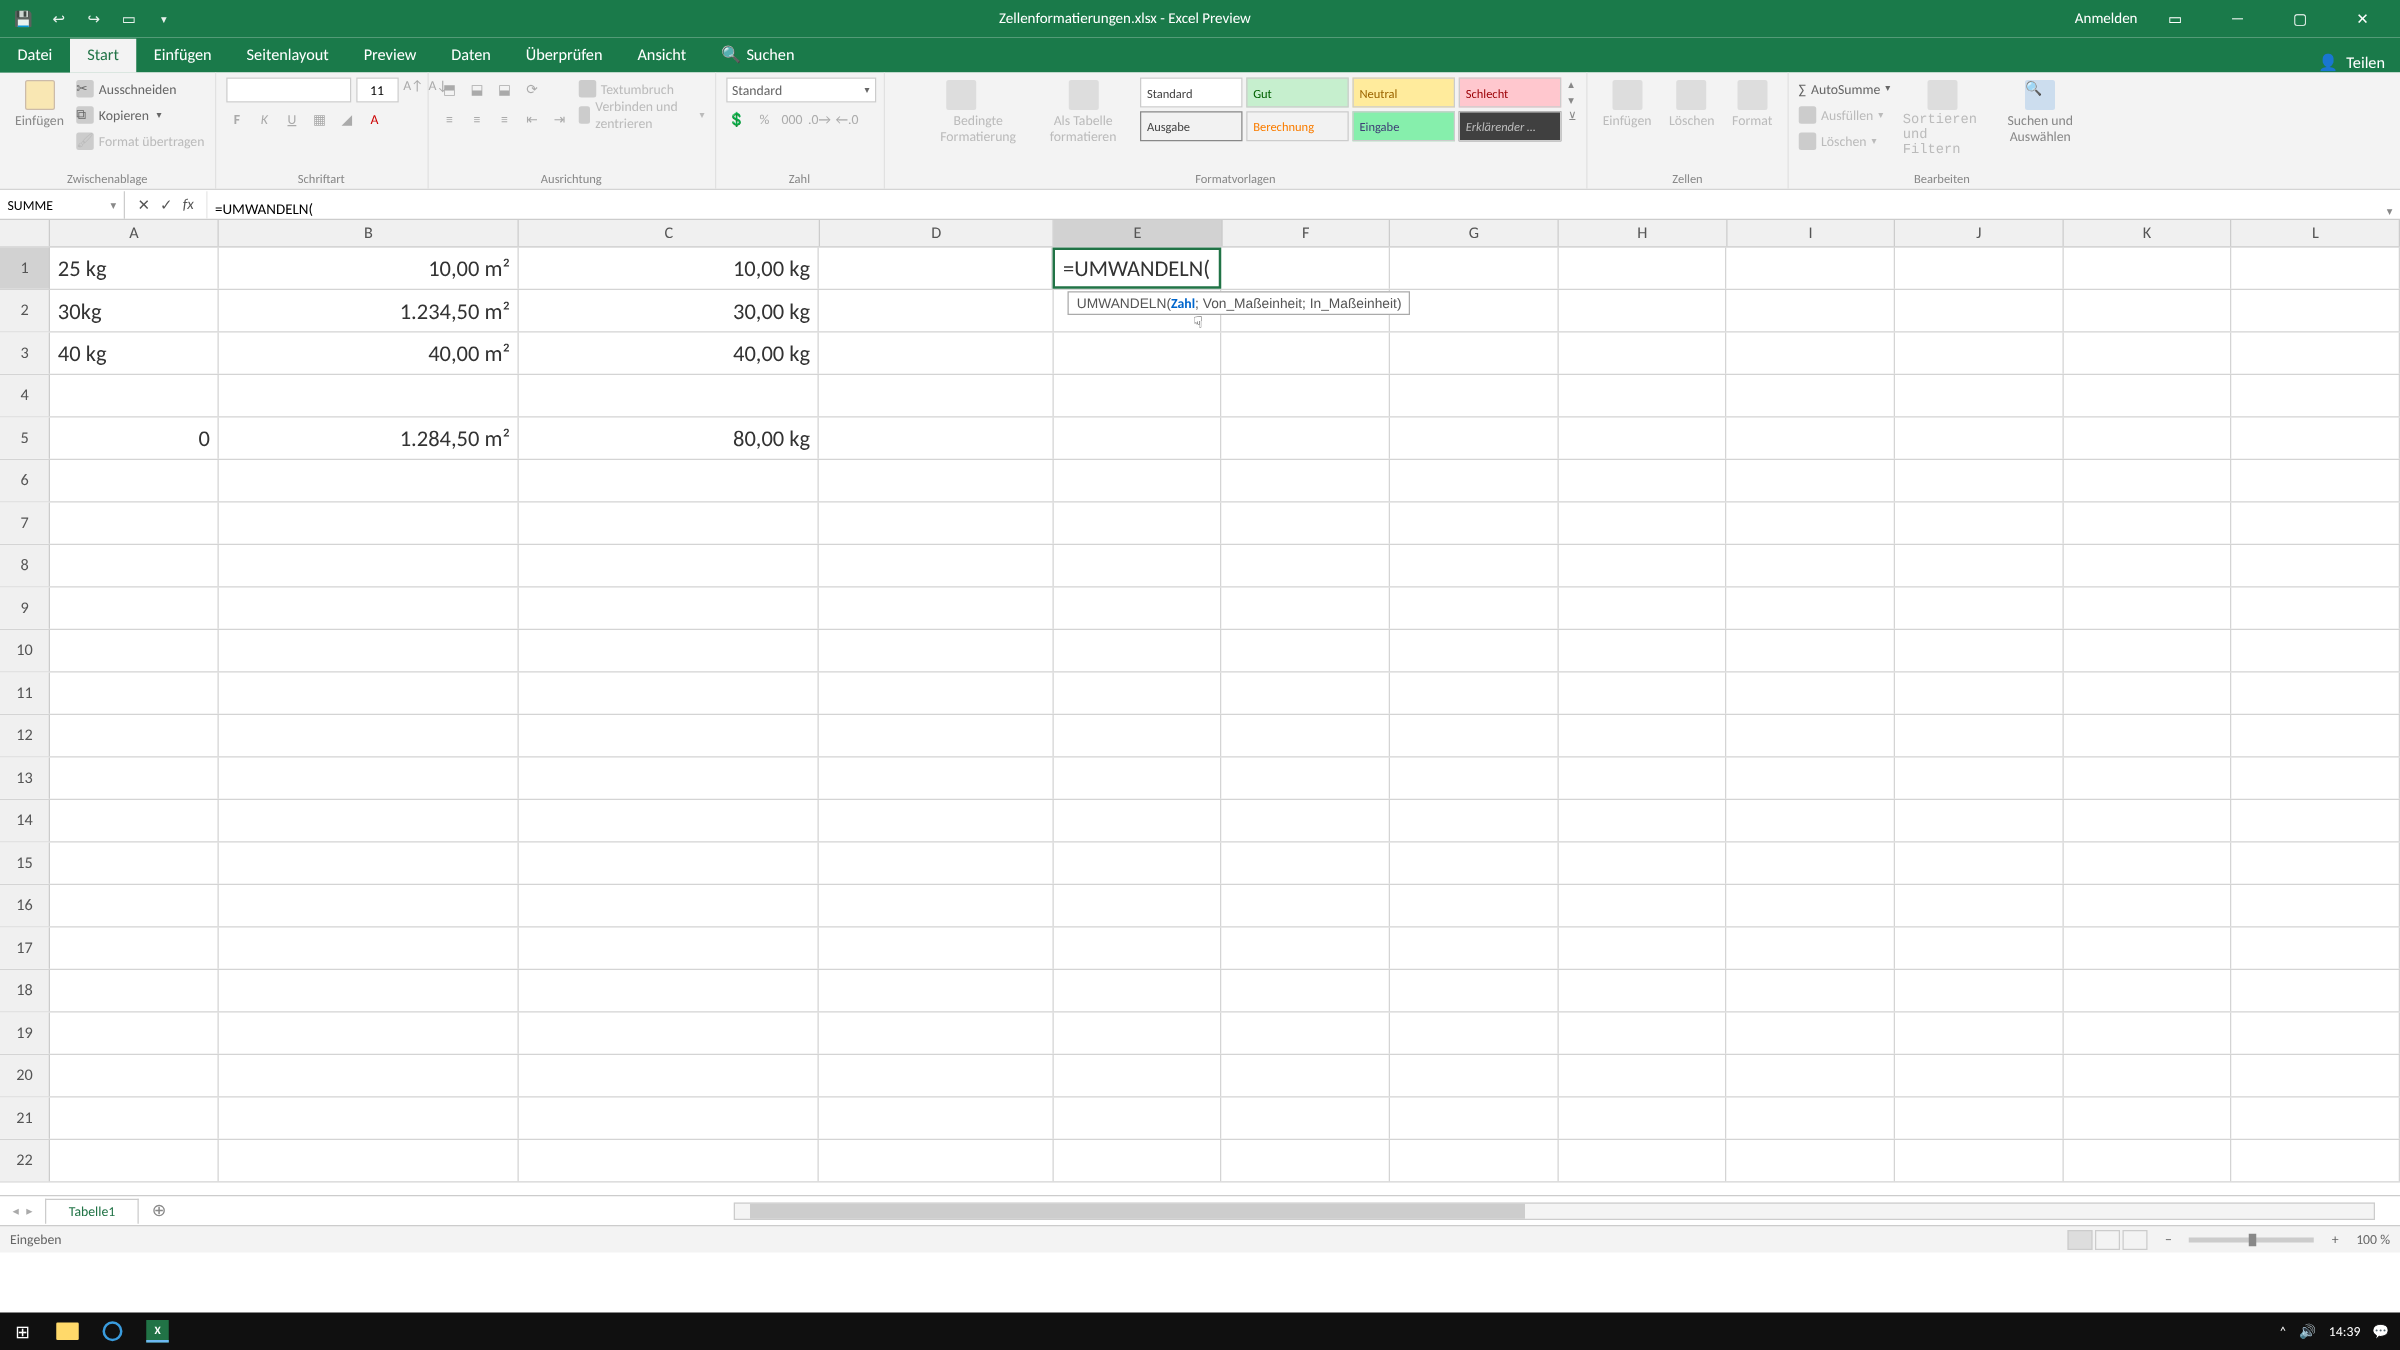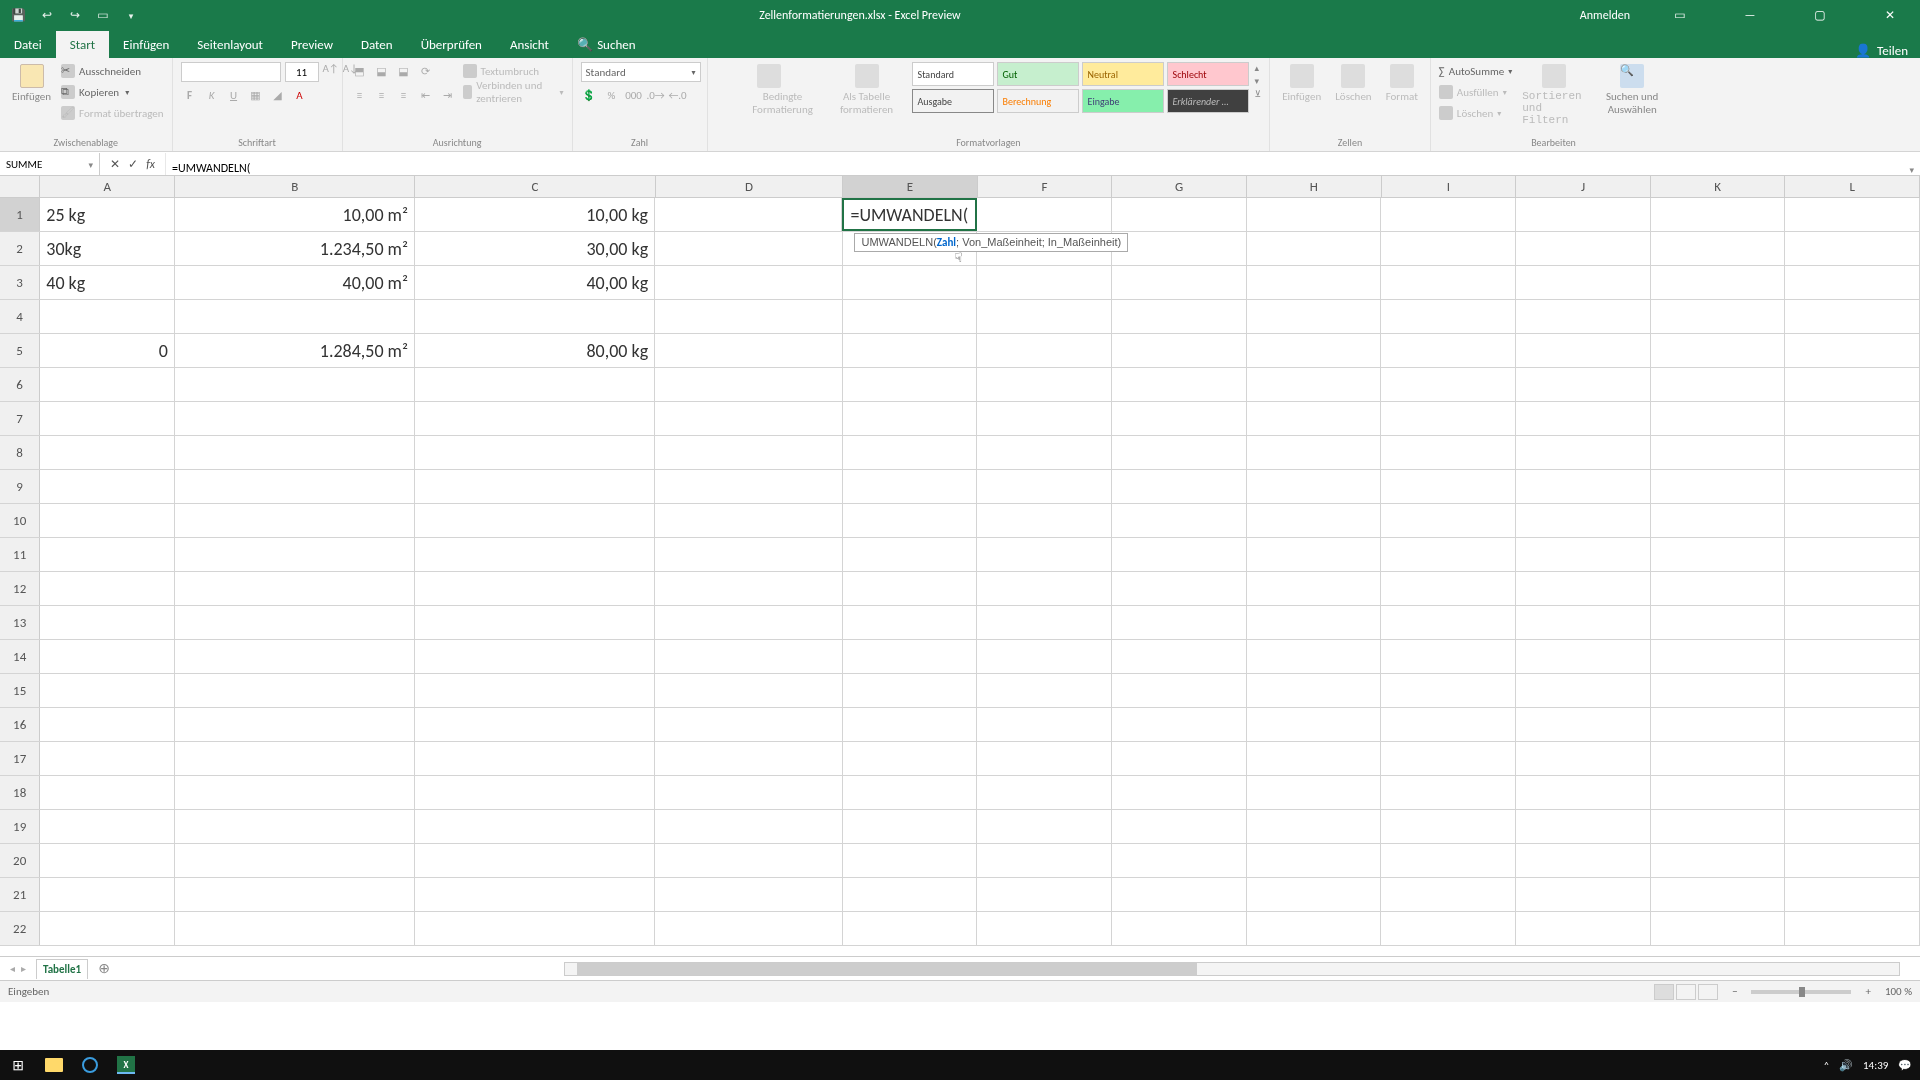--- a/index.html
+++ b/index.html
@@ -3,21 +3,21 @@
 <meta charset="utf-8">
 <style>
 * { margin: 0; padding: 0; box-sizing: border-box; font-family: "Segoe UI", Calibri, sans-serif; }
 body { background: #fff; overflow: hidden; width: 1920px; height: 1080px; position: relative; }
 
 
 .titlebar { height: 30px; background: #1a7a4a; display: flex; align-items: center; color: #fff; font-size: 12px; }
 .titlebar-left { display: flex; align-items: center; gap: 10px; padding-left: 10px; }
 .titlebar-left .qat-btn { width: 18px; height: 18px; display: flex; align-items: center; justify-content: center; opacity: 0.9; cursor: pointer; }
 .titlebar-center { flex: 1; text-align: center; }
-.titlebar-right { display: flex; align-items: center; gap: 30px; padding-right: 10px; }
+.titlebar-right { display: flex; align-items: center; gap: 10px; padding-right: 10px; }
 .titlebar-right .win-btn { width: 40px; height: 28px; display: flex; align-items: center; justify-content: center; cursor: pointer; }
 
 
 .tabs { height: 28px; background: #1a7a4a; display: flex; align-items: flex-end; color: #fff; font-size: 13px; }
 .tab { padding: 6px 14px; cursor: pointer; }
 .tab.file { background: #1a7a4a; }
 .tab.active { background: #f3f3f3; color: #217346; }
 .tabs-right { margin-left: auto; display: flex; align-items: center; gap: 6px; padding-right: 12px; }
 
 
@@ -70,21 +70,21 @@
 
 
 .func-tooltip { position: absolute; top: 33px; left: 10px; background: #fff; border: 1px solid #aaa; font-size: 11px; padding: 2px 6px; white-space: nowrap; z-index: 10; font-family: "Segoe UI", sans-serif; color: #555; }
 .func-tooltip .bold-arg { font-weight: bold; color: #0066cc; }
 .cursor-link { position: absolute; top: 50px; left: 110px; font-size: 13px; pointer-events: none; }
 
 
 .sheet-bar { height: 24px; border-top: 1px solid #ccc; display: flex; align-items: center; font-size: 11px; background: #fff; }
 .sheet-nav { display: flex; gap: 6px; padding: 0 10px; color: #aaa; }
 .sheet-nav span { cursor: pointer; font-size: 10px; }
-.sheet-tab { padding: 3px 6px; border: 1px solid #ccc; border-bottom: none; background: #fff; font-weight: bold; color: #217346; cursor: pointer; }
+.sheet-tab { padding: 3px 18px; border: 1px solid #ccc; border-bottom: none; background: #fff; font-weight: normal; color: #217346; cursor: pointer; }
 .sheet-add { width: 20px; text-align: center; cursor: pointer; color: #888; margin-left: 6px; font-size: 14px; }
 .scroll-h { flex: 1; margin: 0 20px 0 450px; height: 14px; border: 1px solid #ccc; background: #f4f4f4; position: relative; }
 .scroll-thumb { position: absolute; left: 12px; top: 0; height: 100%; width: 620px; background: #cdcdcd; }
 
 
 .statusbar { height: 22px; background: #f3f3f3; border-top: 1px solid #ccc; display: flex; align-items: center; font-size: 11px; color: #666; padding: 0 8px; }
 .statusbar-right { margin-left: auto; display: flex; align-items: center; gap: 14px; }
 .view-btns { display: flex; gap: 2px; }
 .view-btn { width: 20px; height: 16px; border: 1px solid #ccc; }
 .zoom-slider { width: 100px; height: 4px; background: #ccc; position: relative; }

